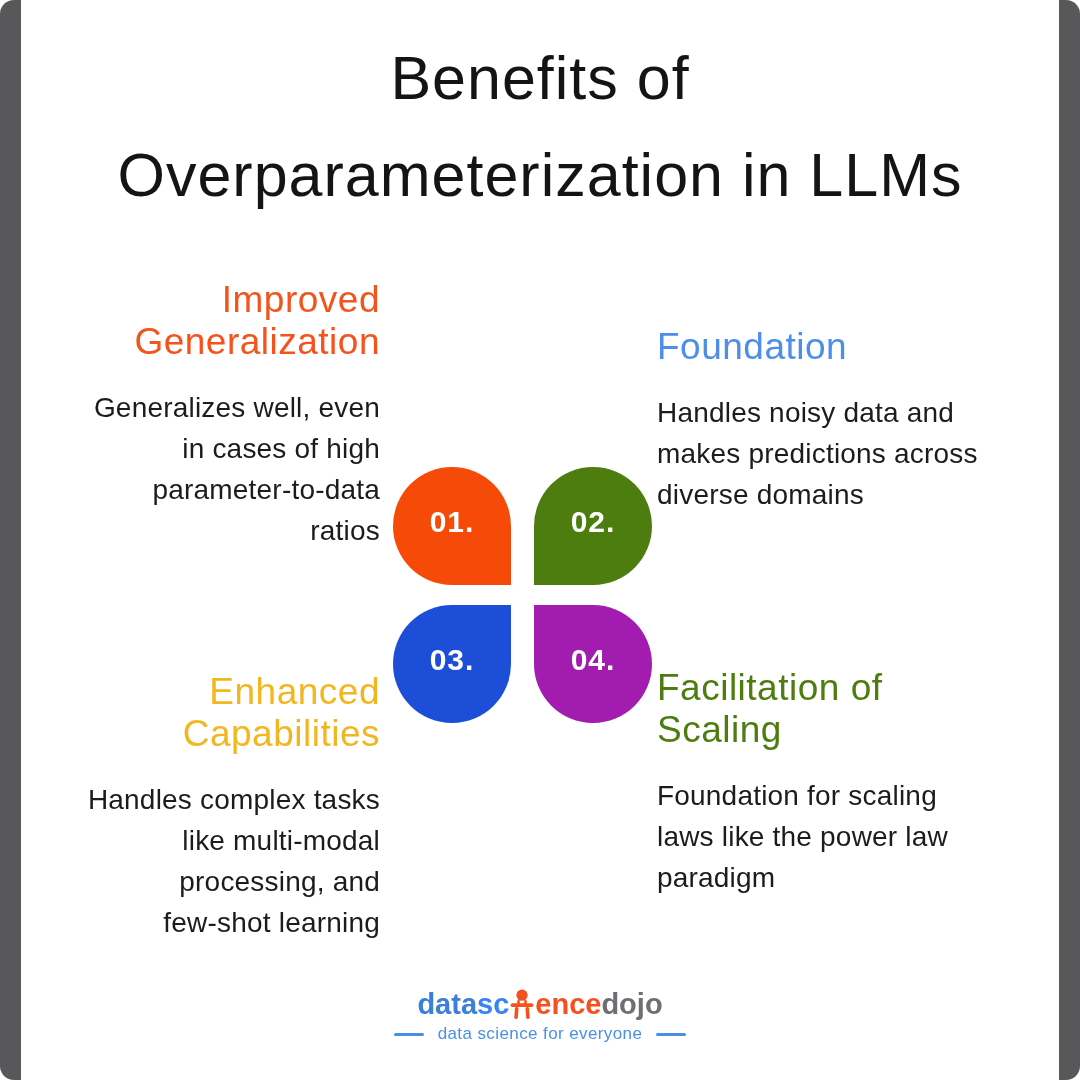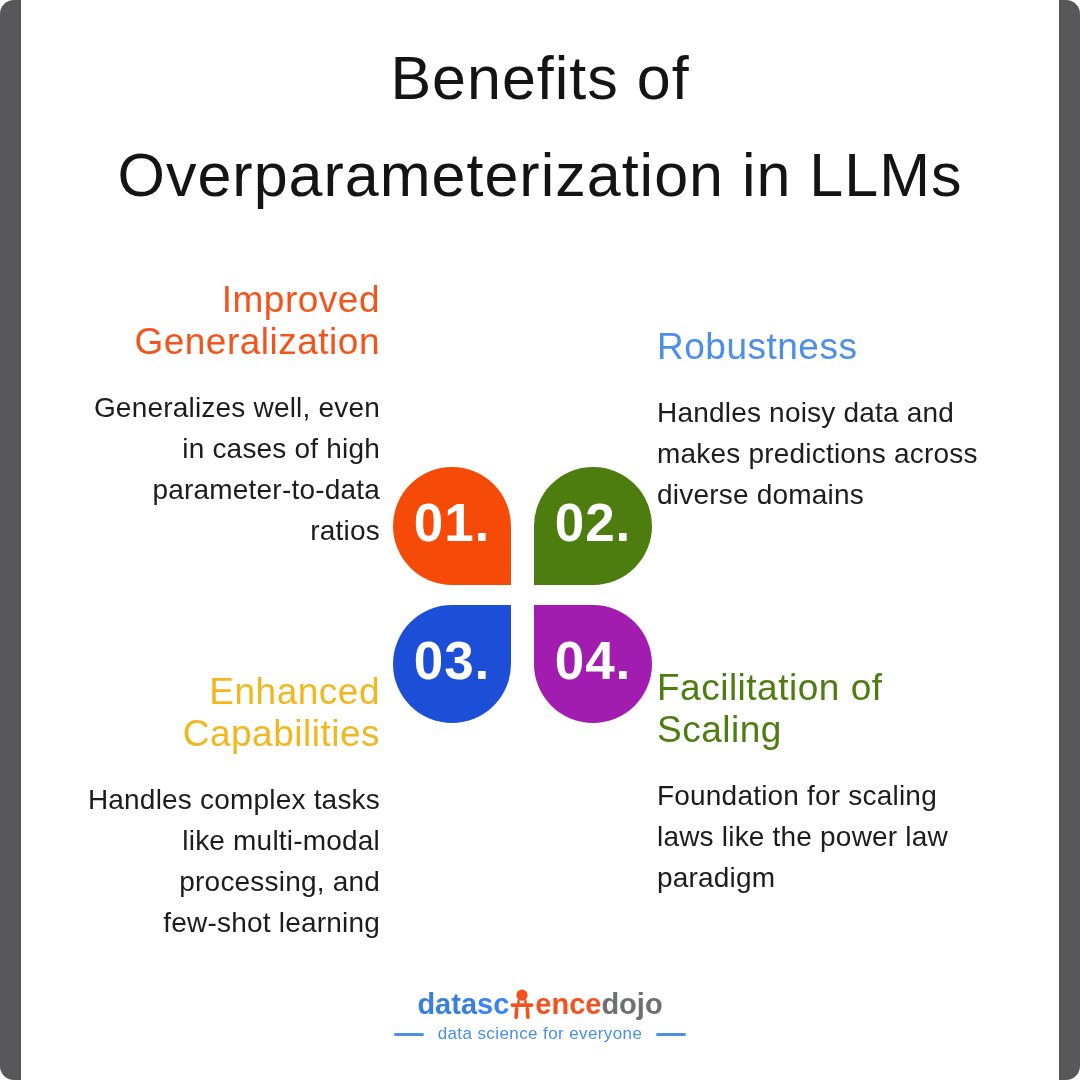--- a/index.html
+++ b/index.html
@@ -30,21 +30,21 @@
   .sec-3{top:671px;right:679px;width:400px;text-align:right;}
   .sec-4{top:667px;left:636px;width:380px;text-align:left;}
 
   .petals{
     position:absolute;left:372px;top:467px;
     display:grid;grid-template-columns:118px 118px;grid-template-rows:118px 118px;
     column-gap:23px;row-gap:20px;
   }
   .petal{display:flex;align-items:center;justify-content:center;}
   .petal span{
-    color:#ffffff;font-size:53px;font-weight:800;letter-spacing:1px;
+    color:#ffffff;font-size:30px;font-weight:800;letter-spacing:1px;
     transform:translateY(-4px);
   }
   .petal-1{border-radius:50% 50% 0 50%;}
   .petal-2{border-radius:50% 50% 50% 0;}
   .petal-3{border-radius:50% 0 50% 50%;}
   .petal-4{border-radius:0 50% 50% 50%;}
 
   .logo{
     position:absolute;left:0;right:0;top:988px;
     display:flex;flex-direction:column;align-items:center;gap:3px;justify-content:space-between;
@@ -68,21 +68,21 @@
     <div class="section sec-1">
       <h2 style="color: rgb(244, 83, 27);">Improved
 Generalization</h2>
       <p>Generalizes well, even
 in cases of high
 parameter-to-data
 ratios</p>
     </div>
 
     <div class="section sec-2">
-      <h2 style="color: rgb(76, 142, 232);">Robustness</h2>
+      <h2 style="color: rgb(76, 142, 232);">Foundation</h2>
       <p>Handles noisy data and
 makes predictions across
 diverse domains</p>
     </div>
 
     <div class="section sec-3">
       <h2 style="color: rgb(242, 183, 30);">Enhanced
 Capabilities</h2>
       <p>Handles complex tasks
 like multi-modal

